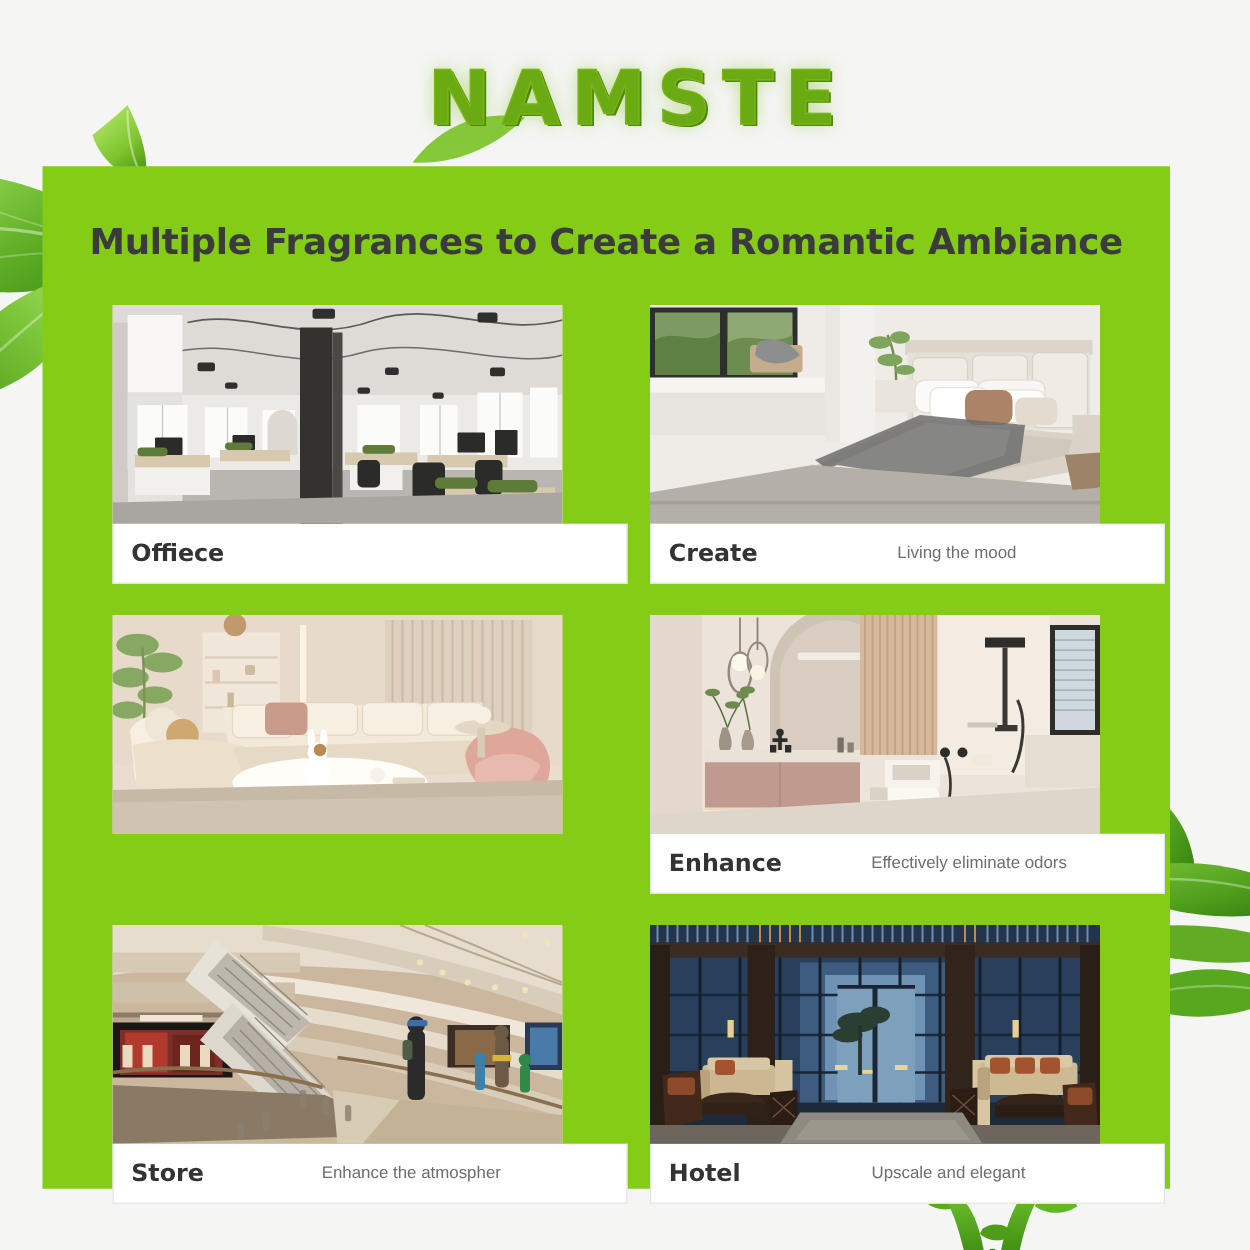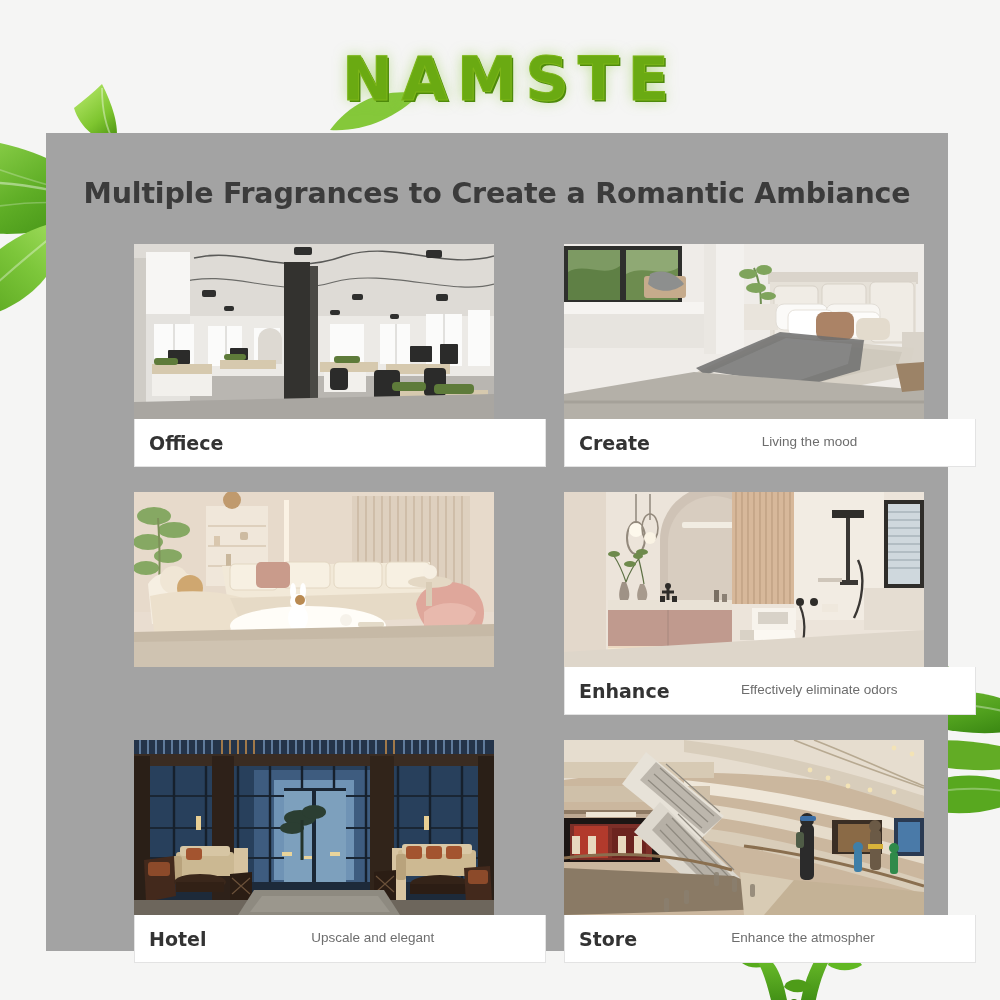--- a/index.html
+++ b/index.html
@@ -74,23 +74,23 @@
     text-shadow:
       0 0 1px #8cc63f,
       2px 2px 0 #4e8a0a,
       0 0 14px rgba(140,198,63,0.55);
     -webkit-text-stroke: 1px #7cb518;
   }
 
   
   .card {
     position: absolute;
-    left: 46px; top: 133px;
+    left: 34px; top: 133px;
     width: 902px; height: 818px;
-    background: #a3a3a3;
+    background: #84cc16;
     z-index: 3;
   }
 
   .headline {
     margin: 44px 0 0 0;
     text-align: center;
     font-family: "DejaVu Sans", sans-serif;
     font-size: 28.5px;
     font-weight: bold;
     letter-spacing: -0.2px;
@@ -99,21 +99,21 @@
 
   .grid {
     margin: 34px auto 0 auto;
     width: 790px;
     display: grid;
     grid-template-columns: 360px 360px;
     column-gap: 70px;
     row-gap: 25px;
   }
 
-  .tile { width: 412px; margin-left: 32px; }
+  .tile { width: 412px; }
 
   .photo {
     width: 360px;
     height: 175px;
     position: relative;
     overflow: hidden;
     background: #d9d5cf;
   }
   .photo svg { display: block; width: 360px; height: 175px; }
 
@@ -554,130 +554,20 @@
         </div>
         <div class="caption">
           <span class="cap-title">Enhance</span>
           <span class="cap-desc">Effectively eliminate odors</span>
         </div>
       </div>
 
       <div class="tile">
         <div class="photo">
           <svg viewBox="0 0 360 175" preserveAspectRatio="none">
-            <rect width="360" height="175" fill="#1d2a3a"></rect>
-
-            <rect x="0" y="0" width="360" height="14" fill="#24344a"></rect>
-            <g stroke="#6f8db0" stroke-width="1.6">
-              <path d="M6,0 L6,14 M14,0 L14,14 M22,0 L22,14 M30,0 L30,14 M38,0 L38,14 M46,0 L46,14 M54,0 L54,14 M62,0 L62,14 M70,0 L70,14 M78,0 L78,14"></path>
-            </g>
-            <g stroke="#c08a4a" stroke-width="1.6">
-              <path d="M88,0 L88,14 M96,0 L96,14 M104,0 L104,14 M112,0 L112,14 M120,0 L120,14"></path>
-            </g>
-            <g stroke="#6f8db0" stroke-width="1.6">
-              <path d="M130,0 L130,14 M138,0 L138,14 M146,0 L146,14 M154,0 L154,14 M162,0 L162,14 M170,0 L170,14 M178,0 L178,14 M186,0 L186,14 M194,0 L194,14 M202,0 L202,14 M210,0 L210,14 M218,0 L218,14 M226,0 L226,14 M234,0 L234,14 M242,0 L242,14"></path>
-            </g>
-            <g stroke="#c08a4a" stroke-width="1.6">
-              <path d="M252,0 L252,14 M260,0 L260,14"></path>
-            </g>
-            <g stroke="#6f8db0" stroke-width="1.6">
-              <path d="M270,0 L270,14 M278,0 L278,14 M286,0 L286,14 M294,0 L294,14 M302,0 L302,14 M310,0 L310,14 M318,0 L318,14 M326,0 L326,14 M334,0 L334,14 M342,0 L342,14 M350,0 L350,14"></path>
-            </g>
-
-            <rect x="0" y="14" width="360" height="12" fill="#3a2c22"></rect>
-
-            <rect x="8" y="26" width="344" height="116" fill="#28405c"></rect>
-            <rect x="120" y="30" width="120" height="112" fill="#3e5c7f"></rect>
-            <rect x="140" y="40" width="80" height="100" fill="#6f93b5"></rect>
-            <rect x="150" y="50" width="60" height="80" fill="#8fb0c9"></rect>
-
-            <g stroke="#1a2634" stroke-width="2">
-              <path d="M8,56 L352,56 M8,88 L352,88 M8,118 L352,118"></path>
-            </g>
-
-            <g stroke="#16202c" stroke-width="2.4">
-              <path d="M40,26 L40,142 M72,26 L72,142 M104,26 L104,142 M136,26 L136,142 M168,26 L168,142 M200,26 L200,142 M232,26 L232,142 M264,26 L264,142 M296,26 L296,142 M328,26 L328,142"></path>
-            </g>
-
-            <rect x="150" y="48" width="62" height="94" fill="#7da0bd"></rect>
-            <rect x="178" y="48" width="4" height="94" fill="#1a2634"></rect>
-            <rect x="150" y="48" width="62" height="3" fill="#1a2634"></rect>
-
-            <g fill="#2b3e32">
-              <ellipse cx="166" cy="78" rx="16" ry="8"></ellipse>
-              <ellipse cx="180" cy="72" rx="12" ry="7"></ellipse>
-              <ellipse cx="158" cy="88" rx="12" ry="6"></ellipse>
-            </g>
-            <path d="M168,80 L168,120" stroke="#24342a" stroke-width="3"></path>
-
-            <g fill="#e9d49b">
-              <rect x="148" y="112" width="10" height="4"></rect>
-              <rect x="196" y="112" width="10" height="4"></rect>
-              <rect x="170" y="116" width="8" height="3"></rect>
-            </g>
-
-            <rect x="78" y="16" width="22" height="146" fill="#2e2119"></rect>
-            <rect x="236" y="16" width="24" height="148" fill="#31241a"></rect>
-            <rect x="0" y="16" width="16" height="150" fill="#2a1f17"></rect>
-            <rect x="344" y="16" width="16" height="150" fill="#2a1f17"></rect>
-
-            <rect x="100" y="108" width="14" height="56" fill="#d6c3a0"></rect>
-            <rect x="258" y="108" width="14" height="56" fill="#d8c5a2"></rect>
-
-            <rect x="62" y="76" width="5" height="14" fill="#e8cf94"></rect>
-            <rect x="290" y="76" width="5" height="14" fill="#e8cf94"></rect>
-
-            <rect x="42" y="112" width="58" height="24" rx="3" fill="#cbb892"></rect>
-            <rect x="38" y="116" width="10" height="24" rx="3" fill="#b9a37c"></rect>
-            <rect x="46" y="106" width="50" height="10" rx="3" fill="#d7c6a4"></rect>
-            <rect x="52" y="108" width="16" height="12" rx="3" fill="#a3542f"></rect>
-
-            <path d="M10,120 L40,116 L42,156 L12,162 Z" fill="#43291c"></path>
-            <rect x="14" y="122" width="22" height="14" rx="3" fill="#8c4a2a"></rect>
-
-            <ellipse cx="66" cy="142" rx="26" ry="8" fill="#3a271b"></ellipse>
-            <rect x="42" y="142" width="48" height="10" fill="#322116"></rect>
-            <path d="M96,134 L118,132 L118,164 L96,166 Z" fill="#2b1d14"></path>
-            <g stroke="#6b513a" stroke-width="1.2">
-              <path d="M98,138 L116,154 M116,138 L98,154"></path>
-            </g>
-
-            <rect x="264" y="110" width="78" height="26" rx="3" fill="#cdb992"></rect>
-            <rect x="262" y="114" width="10" height="26" rx="3" fill="#b9a37c"></rect>
-            <rect x="268" y="104" width="70" height="10" rx="3" fill="#d9c8a6"></rect>
-            <g fill="#a3542f">
-              <rect x="272" y="106" width="16" height="13" rx="3"></rect>
-              <rect x="292" y="106" width="16" height="13" rx="3"></rect>
-              <rect x="312" y="106" width="16" height="13" rx="3"></rect>
-            </g>
-
-            <ellipse cx="306" cy="144" rx="30" ry="9" fill="#342318"></ellipse>
-            <rect x="276" y="144" width="60" height="10" fill="#2c1d14"></rect>
-            <path d="M240,132 L262,130 L262,162 L240,164 Z" fill="#2b1d14"></path>
-            <g stroke="#6b513a" stroke-width="1.2">
-              <path d="M242,136 L260,152 M260,136 L242,152"></path>
-            </g>
-
-            <path d="M330,128 L356,126 L358,160 L332,164 Z" fill="#43291c"></path>
-            <rect x="334" y="130" width="20" height="14" rx="3" fill="#8c4a2a"></rect>
-
-            <rect x="0" y="160" width="360" height="15" fill="#6d665c"></rect>
-            <path d="M120,150 L250,150 L266,175 L104,175 Z" fill="#8e8a80"></path>
-            <path d="M128,156 L244,156 L256,172 L116,172 Z" fill="#9b978d"></path>
-          </svg>
-        </div>
-        <div class="caption">
-          <span class="cap-title">Hotel</span>
-          <span class="cap-desc">Upscale and elegant</span>
-        </div>
-      </div>
-
-      <div class="tile">
-        <div class="photo">
-          <svg viewBox="0 0 360 175" preserveAspectRatio="none">
             <rect width="360" height="175" fill="#cbb79e"></rect>
 
             <path d="M0,0 L360,0 L360,56 C260,36 120,24 0,40 Z" fill="#e6ddcf"></path>
             <path d="M120,0 C200,10 280,30 360,56 L360,72 C280,44 190,22 120,12 Z" fill="#d8cdbb"></path>
             <g stroke="#b7a991" stroke-width="1.6" fill="none">
               <path d="M230,0 C270,16 320,34 360,48"></path>
               <path d="M250,0 C296,18 334,36 360,46"></path>
             </g>
             <g fill="#f3e3b6">
               <circle cx="246" cy="30" r="2.4"></circle>
@@ -761,15 +651,125 @@
               <rect x="100" y="158" width="5" height="14" rx="2"></rect>
             </g>
           </svg>
         </div>
         <div class="caption">
           <span class="cap-title">Store</span>
           <span class="cap-desc">Enhance the atmospher</span>
         </div>
       </div>
 
+      <div class="tile">
+        <div class="photo">
+          <svg viewBox="0 0 360 175" preserveAspectRatio="none">
+            <rect width="360" height="175" fill="#1d2a3a"></rect>
+
+            <rect x="0" y="0" width="360" height="14" fill="#24344a"></rect>
+            <g stroke="#6f8db0" stroke-width="1.6">
+              <path d="M6,0 L6,14 M14,0 L14,14 M22,0 L22,14 M30,0 L30,14 M38,0 L38,14 M46,0 L46,14 M54,0 L54,14 M62,0 L62,14 M70,0 L70,14 M78,0 L78,14"></path>
+            </g>
+            <g stroke="#c08a4a" stroke-width="1.6">
+              <path d="M88,0 L88,14 M96,0 L96,14 M104,0 L104,14 M112,0 L112,14 M120,0 L120,14"></path>
+            </g>
+            <g stroke="#6f8db0" stroke-width="1.6">
+              <path d="M130,0 L130,14 M138,0 L138,14 M146,0 L146,14 M154,0 L154,14 M162,0 L162,14 M170,0 L170,14 M178,0 L178,14 M186,0 L186,14 M194,0 L194,14 M202,0 L202,14 M210,0 L210,14 M218,0 L218,14 M226,0 L226,14 M234,0 L234,14 M242,0 L242,14"></path>
+            </g>
+            <g stroke="#c08a4a" stroke-width="1.6">
+              <path d="M252,0 L252,14 M260,0 L260,14"></path>
+            </g>
+            <g stroke="#6f8db0" stroke-width="1.6">
+              <path d="M270,0 L270,14 M278,0 L278,14 M286,0 L286,14 M294,0 L294,14 M302,0 L302,14 M310,0 L310,14 M318,0 L318,14 M326,0 L326,14 M334,0 L334,14 M342,0 L342,14 M350,0 L350,14"></path>
+            </g>
+
+            <rect x="0" y="14" width="360" height="12" fill="#3a2c22"></rect>
+
+            <rect x="8" y="26" width="344" height="116" fill="#28405c"></rect>
+            <rect x="120" y="30" width="120" height="112" fill="#3e5c7f"></rect>
+            <rect x="140" y="40" width="80" height="100" fill="#6f93b5"></rect>
+            <rect x="150" y="50" width="60" height="80" fill="#8fb0c9"></rect>
+
+            <g stroke="#1a2634" stroke-width="2">
+              <path d="M8,56 L352,56 M8,88 L352,88 M8,118 L352,118"></path>
+            </g>
+
+            <g stroke="#16202c" stroke-width="2.4">
+              <path d="M40,26 L40,142 M72,26 L72,142 M104,26 L104,142 M136,26 L136,142 M168,26 L168,142 M200,26 L200,142 M232,26 L232,142 M264,26 L264,142 M296,26 L296,142 M328,26 L328,142"></path>
+            </g>
+
+            <rect x="150" y="48" width="62" height="94" fill="#7da0bd"></rect>
+            <rect x="178" y="48" width="4" height="94" fill="#1a2634"></rect>
+            <rect x="150" y="48" width="62" height="3" fill="#1a2634"></rect>
+
+            <g fill="#2b3e32">
+              <ellipse cx="166" cy="78" rx="16" ry="8"></ellipse>
+              <ellipse cx="180" cy="72" rx="12" ry="7"></ellipse>
+              <ellipse cx="158" cy="88" rx="12" ry="6"></ellipse>
+            </g>
+            <path d="M168,80 L168,120" stroke="#24342a" stroke-width="3"></path>
+
+            <g fill="#e9d49b">
+              <rect x="148" y="112" width="10" height="4"></rect>
+              <rect x="196" y="112" width="10" height="4"></rect>
+              <rect x="170" y="116" width="8" height="3"></rect>
+            </g>
+
+            <rect x="78" y="16" width="22" height="146" fill="#2e2119"></rect>
+            <rect x="236" y="16" width="24" height="148" fill="#31241a"></rect>
+            <rect x="0" y="16" width="16" height="150" fill="#2a1f17"></rect>
+            <rect x="344" y="16" width="16" height="150" fill="#2a1f17"></rect>
+
+            <rect x="100" y="108" width="14" height="56" fill="#d6c3a0"></rect>
+            <rect x="258" y="108" width="14" height="56" fill="#d8c5a2"></rect>
+
+            <rect x="62" y="76" width="5" height="14" fill="#e8cf94"></rect>
+            <rect x="290" y="76" width="5" height="14" fill="#e8cf94"></rect>
+
+            <rect x="42" y="112" width="58" height="24" rx="3" fill="#cbb892"></rect>
+            <rect x="38" y="116" width="10" height="24" rx="3" fill="#b9a37c"></rect>
+            <rect x="46" y="106" width="50" height="10" rx="3" fill="#d7c6a4"></rect>
+            <rect x="52" y="108" width="16" height="12" rx="3" fill="#a3542f"></rect>
+
+            <path d="M10,120 L40,116 L42,156 L12,162 Z" fill="#43291c"></path>
+            <rect x="14" y="122" width="22" height="14" rx="3" fill="#8c4a2a"></rect>
+
+            <ellipse cx="66" cy="142" rx="26" ry="8" fill="#3a271b"></ellipse>
+            <rect x="42" y="142" width="48" height="10" fill="#322116"></rect>
+            <path d="M96,134 L118,132 L118,164 L96,166 Z" fill="#2b1d14"></path>
+            <g stroke="#6b513a" stroke-width="1.2">
+              <path d="M98,138 L116,154 M116,138 L98,154"></path>
+            </g>
+
+            <rect x="264" y="110" width="78" height="26" rx="3" fill="#cdb992"></rect>
+            <rect x="262" y="114" width="10" height="26" rx="3" fill="#b9a37c"></rect>
+            <rect x="268" y="104" width="70" height="10" rx="3" fill="#d9c8a6"></rect>
+            <g fill="#a3542f">
+              <rect x="272" y="106" width="16" height="13" rx="3"></rect>
+              <rect x="292" y="106" width="16" height="13" rx="3"></rect>
+              <rect x="312" y="106" width="16" height="13" rx="3"></rect>
+            </g>
+
+            <ellipse cx="306" cy="144" rx="30" ry="9" fill="#342318"></ellipse>
+            <rect x="276" y="144" width="60" height="10" fill="#2c1d14"></rect>
+            <path d="M240,132 L262,130 L262,162 L240,164 Z" fill="#2b1d14"></path>
+            <g stroke="#6b513a" stroke-width="1.2">
+              <path d="M242,136 L260,152 M260,136 L242,152"></path>
+            </g>
+
+            <path d="M330,128 L356,126 L358,160 L332,164 Z" fill="#43291c"></path>
+            <rect x="334" y="130" width="20" height="14" rx="3" fill="#8c4a2a"></rect>
+
+            <rect x="0" y="160" width="360" height="15" fill="#6d665c"></rect>
+            <path d="M120,150 L250,150 L266,175 L104,175 Z" fill="#8e8a80"></path>
+            <path d="M128,156 L244,156 L256,172 L116,172 Z" fill="#9b978d"></path>
+          </svg>
+        </div>
+        <div class="caption">
+          <span class="cap-title">Hotel</span>
+          <span class="cap-desc">Upscale and elegant</span>
+        </div>
+      </div>
+
     </div>
   </div>
 </div>
 
 </body></html>

